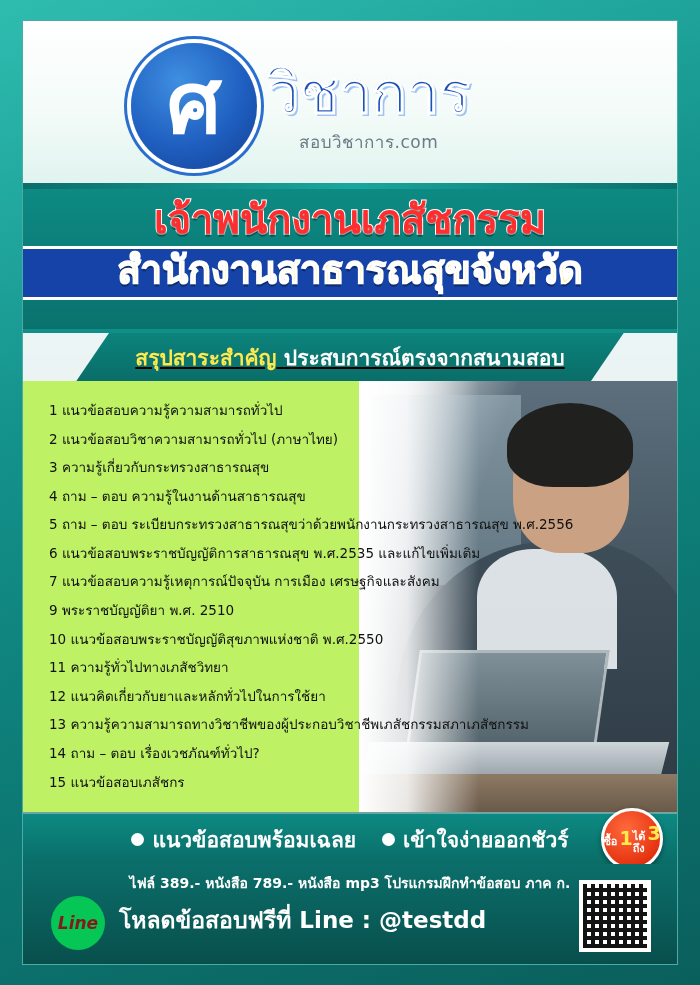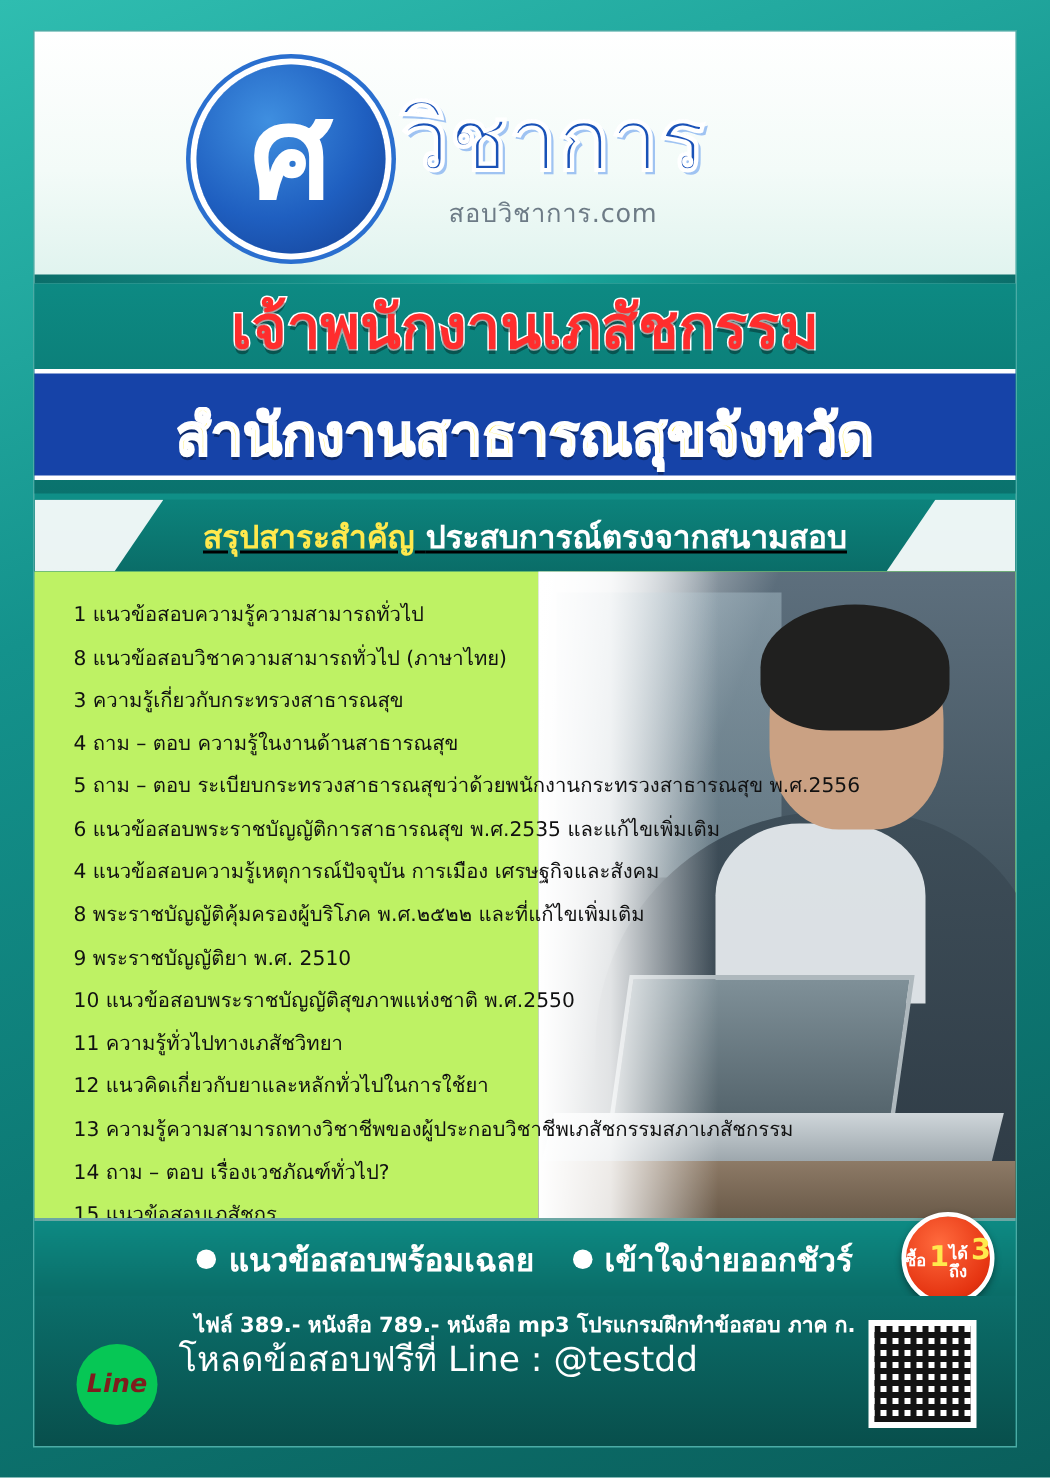--- a/index.html
+++ b/index.html
@@ -84,21 +84,21 @@
     color: #ff2d2d;
     -webkit-text-stroke: 2px #ffffff;
     paint-order: stroke fill;
     text-shadow: 0 3px 0 rgba(0,0,0,.35);
   }
   .title-2-wrap {
     margin-top: 4px;
     background: #1643a8;
     border-top: 3px solid #ffffff;
     border-bottom: 3px solid #ffffff;
-    padding: 20px 0 6px;
+    padding: 0 0 6px;
   }
   .title-2 {
     font-size: 38px;
     color: #ffe94d;
     -webkit-text-stroke: 1.5px #ffffff;
     text-shadow: 0 3px 0 rgba(0,0,0,.35);
   }
   
   .ribbon {
     position: absolute; left: 0; right: 0; top: 312px; height: 48px;
@@ -228,22 +228,22 @@
   }
   .line-badge {
     position: absolute; left: 28px; bottom: 14px;
     width: 54px; height: 54px; border-radius: 50%;
     background: #06c755;
     display: flex; align-items: center; justify-content: center;
     color: #7f1d1d; font-size: 17px; font-weight: bold;
     font-style: italic;
   }
   .footer-cta {
-    position: absolute; left: 96px; bottom: 40px;
-    color: #ffffff; font-size: 23px; font-weight: normal;
+    position: absolute; left: 96px; bottom: 26px;
+    color: #ffffff; font-size: 23px; font-weight: bold;
   }
   .qr {
     position: absolute; right: 26px; bottom: 12px;
     width: 72px; height: 72px;
     background: #ffffff; padding: 4px;
   }
   .qr-inner {
     width: 100%; height: 100%;
     background-image:
       linear-gradient(90deg,#000 50%, transparent 50%),
@@ -297,27 +297,26 @@
         <div class="ph-head"></div>
         <div class="ph-hair"></div>
         <div class="ph-laptop-screen"></div>
         <div class="ph-laptop-base"></div>
         <div class="ph-desk"></div>
         <div class="photo-fade"></div>
       </div>
 
       <ul class="toc">
         <li>1 แนวข้อสอบความรู้ความสามารถทั่วไป</li>
-        <li>8 แนวข้อสอบวิชาความสามารถทั่วไป (ภาษาไทย)</li>
+        <li>2 แนวข้อสอบวิชาความสามารถทั่วไป (ภาษาไทย)</li>
         <li>3 ความรู้เกี่ยวกับกระทรวงสาธารณสุข</li>
         <li>4 ถาม – ตอบ ความรู้ในงานด้านสาธารณสุข</li>
         <li>5 ถาม – ตอบ ระเบียบกระทรวงสาธารณสุขว่าด้วยพนักงานกระทรวงสาธารณสุข พ.ศ.2556</li>
         <li>6 แนวข้อสอบพระราชบัญญัติการสาธารณสุข พ.ศ.2535 และแก้ไขเพิ่มเติม</li>
-        <li>4 แนวข้อสอบความรู้เหตุการณ์ปัจจุบัน การเมือง เศรษฐกิจและสังคม</li>
-        <li>8 พระราชบัญญัติคุ้มครองผู้บริโภค พ.ศ.๒๕๒๒ และที่แก้ไขเพิ่มเติม</li>
+        <li>7 แนวข้อสอบความรู้เหตุการณ์ปัจจุบัน การเมือง เศรษฐกิจและสังคม</li>
         <li>9 พระราชบัญญัติยา พ.ศ. 2510</li>
         <li>10 แนวข้อสอบพระราชบัญญัติสุขภาพแห่งชาติ พ.ศ.2550</li>
         <li>11 ความรู้ทั่วไปทางเภสัชวิทยา</li>
         <li>12 แนวคิดเกี่ยวกับยาและหลักทั่วไปในการใช้ยา</li>
         <li>13 ความรู้ความสามารถทางวิชาชีพของผู้ประกอบวิชาชีพเภสัชกรรมสภาเภสัชกรรม</li>
         <li>14 ถาม – ตอบ เรื่องเวชภัณฑ์ทั่วไป?</li>
         <li>15 แนวข้อสอบเภสัชกร</li>
 
       </ul>
     </div>

